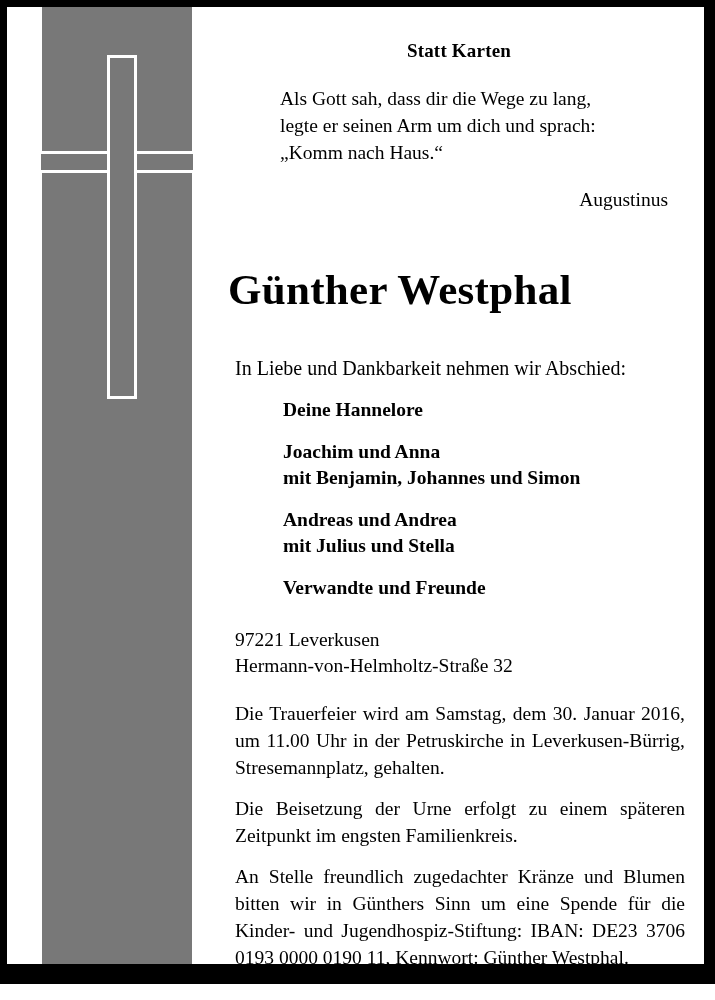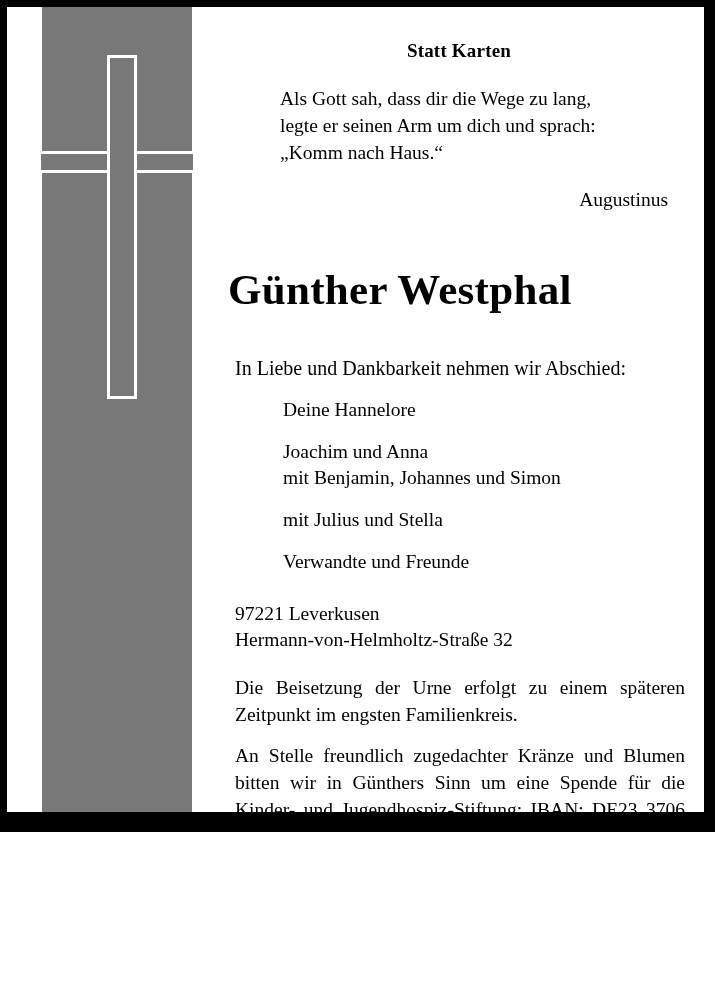--- a/index.html
+++ b/index.html
@@ -12,21 +12,21 @@
     height: 1000px;
     font-family: "Liberation Serif", "DejaVu Serif", serif;
     color: #000000;
     overflow: hidden;
   }
 
   
   .notice {
     position: relative;
     width: 715px;
-    height: 832px;
+    height: 984px;
     box-sizing: border-box;
     background: #0c4a6e;
     border-top: 7px solid #000000;
     border-bottom: 20px solid #000000;
     border-left: 7px solid #000000;
     border-right: 11px solid #000000;
   }
   .inner {
     position: relative;
     width: 100%;
@@ -139,21 +139,21 @@
     font-size: 20px;
     line-height: 26px;
   }
 
   .mourners {
     padding-top: 16px;
     padding-left: 55px;
   }
   .mourner-group {
     font-size: 19.5px;
-    font-weight: normal;
+    font-weight: bold;
     line-height: 26px;
     padding-bottom: 16px;
   }
   .mourner-group:last-child { padding-bottom: 0; }
   .mourner-group div { white-space: nowrap; }
 
   .address {
     padding-top: 26px;
     padding-left: 7px;
     font-size: 19.5px;
@@ -207,32 +207,34 @@
 
       <div class="mourners">
         <div class="mourner-group">
           <div>Deine Hannelore</div>
         </div>
         <div class="mourner-group">
           <div>Joachim und Anna</div>
           <div>mit Benjamin, Johannes und Simon</div>
         </div>
         <div class="mourner-group">
+          <div>Andreas und Andrea</div>
           <div>mit Julius und Stella</div>
         </div>
         <div class="mourner-group">
           <div>Verwandte und Freunde</div>
         </div>
       </div>
 
       <div class="address">
         <div>97221 Leverkusen</div>
         <div>Hermann-von-Helmholtz-Straße 32</div>
       </div>
 
       <div class="paragraphs">
+        <p class="para">Die Trauerfeier wird am Samstag, dem 30. Januar 2016, um 11.00 Uhr in der Petruskirche in Leverkusen-Bürrig, Stresemannplatz, gehalten.</p>
         <p class="para">Die Beisetzung der Urne erfolgt zu einem späteren Zeitpunkt im engsten Familienkreis.</p>
         <p class="para">An Stelle freundlich zugedachter Kränze und Blumen bitten wir in Günthers Sinn um eine Spende für die Kinder- und Jugendhospiz-Stiftung: IBAN: DE23 3706 0193 0000 0190 11, Kennwort: Günther Westphal.</p>
       </div>
 
     </div>
   </div>
 </div>
 
 </body></html>

